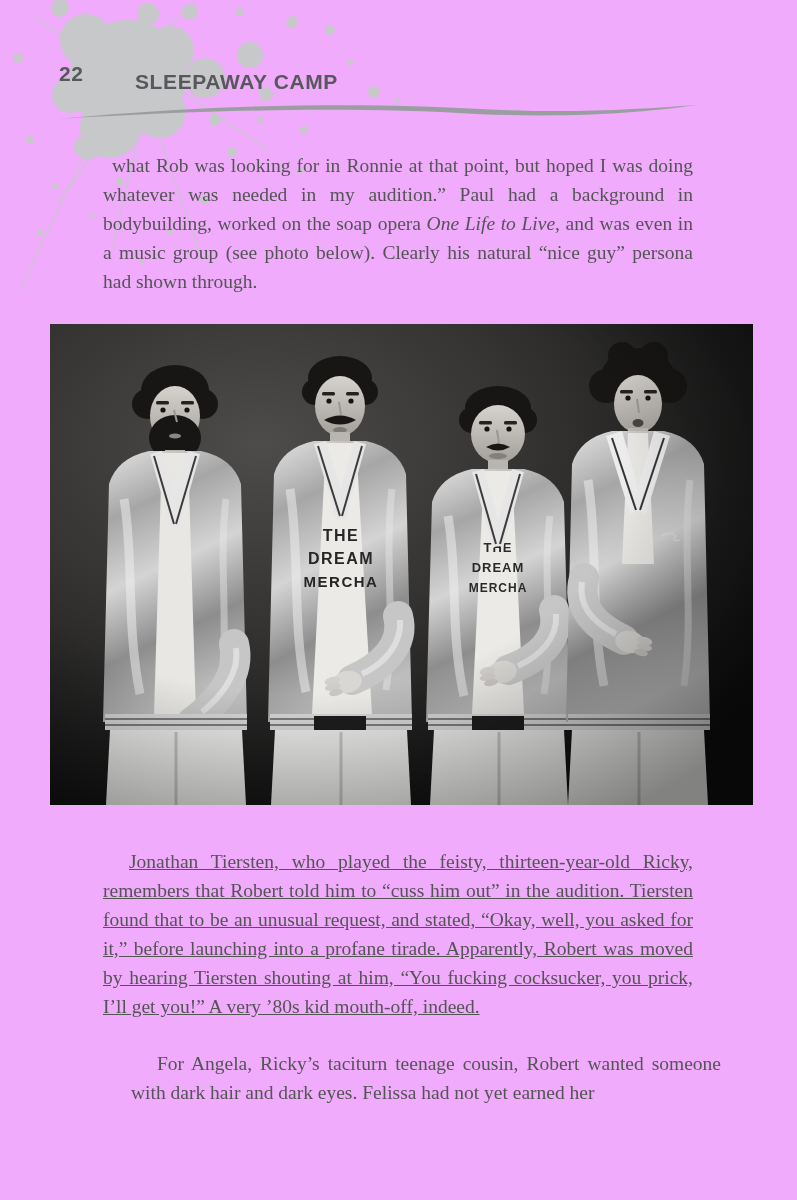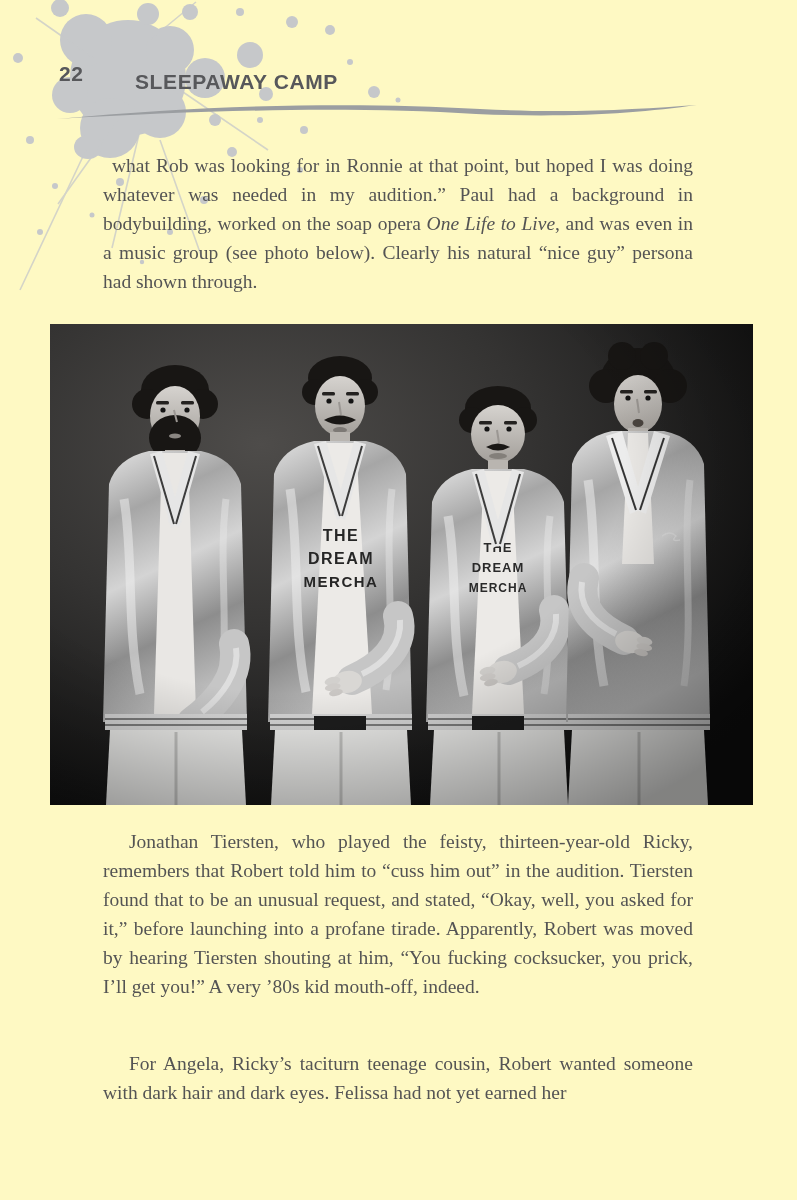--- a/index.html
+++ b/index.html
@@ -1,19 +1,19 @@
 <!DOCTYPE html>
 <html><head>
 <meta charset="utf-8">
 <style>
   html,body{margin:0;padding:0;background:#ffffff;}
   .page{
     position:relative;
     width:797px;height:1200px;
-    background:#fef9c3;
+    background:#f0abfc;
     overflow:hidden;
     font-family:"Liberation Serif", serif;
   }
   .splatter{position:absolute;left:0;top:0;}
   .swoosh{position:absolute;left:0;top:95px;}
   .page-num{
     position:absolute;left:59px;top:62px;
     font-family:"Liberation Sans", sans-serif;
     font-weight:bold;font-size:21px;letter-spacing:.5px;
     color:#57585b;
@@ -25,22 +25,22 @@
     color:#57585b;
   }
   .bodytext{
     position:absolute;left:103px;width:590px;
     font-size:19.5px;line-height:29px;
     color:#545454;
     text-align:justify;
     margin:0;
   }
   .p1{top:151px;text-indent:9px;}
-  .p2{top:827px;text-indent:26px;}
-  .p3{top:1049px;text-indent:26px;}
+  .p2{top:847px;text-indent:26px;text-decoration:underline;}
+  .p3{top:1049px;text-indent:26px;margin-left:28px;}
   .photo{
     position:absolute;left:50px;top:324px;width:703px;height:481px;margin:0;
   }
   .photo svg{display:block;}
   i{font-style:italic;}
 </style>
 </head>
 <body>
 
 <div class="page">

